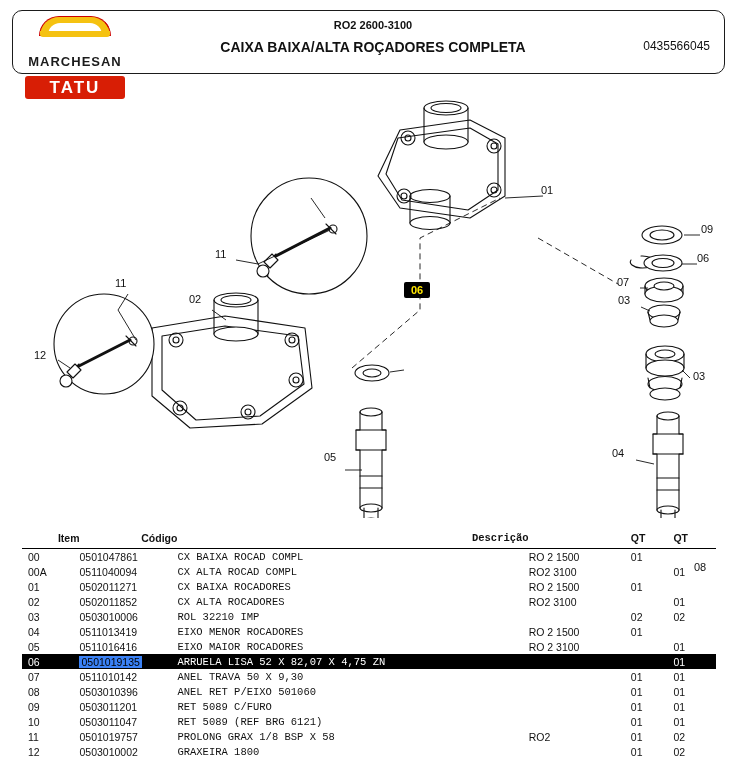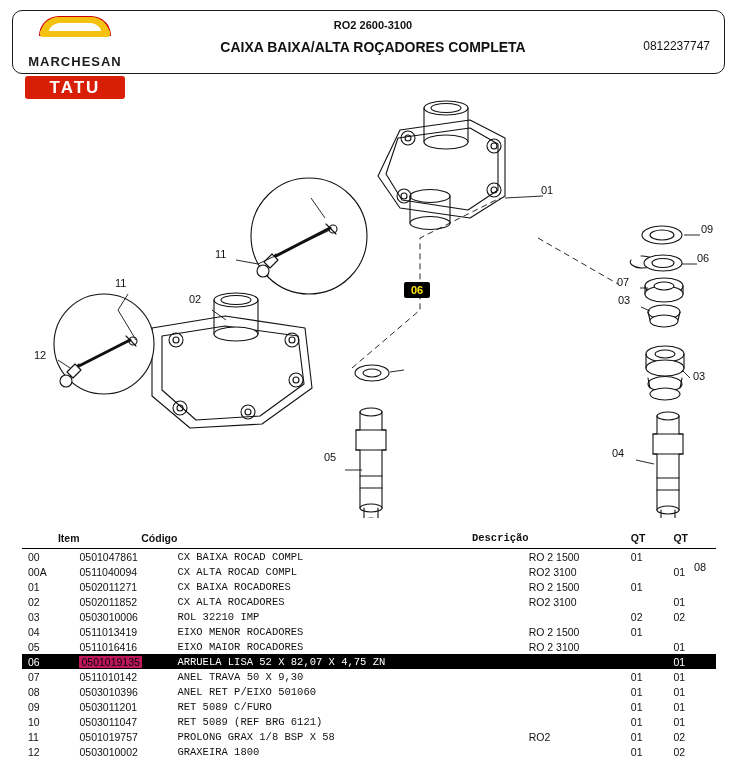--- a/index.html
+++ b/index.html
@@ -79,36 +79,36 @@
   }
   thead tr{border-bottom:1.6px solid #000;}
   td{padding:1.5px 0;vertical-align:top;}
   .c-item{width:48px;padding-left:6px;}
   .c-code{width:92px;margin-left:24px;}
   .c-desc{width:330px;font-family:Liberation Mono, monospace;}
   .c-app{width:96px;}
   .c-q1{width:40px;text-align:left;}
   .c-q2{width:40px;text-align:left;}
   tr.hl{background:#000;color:#fff;}
-  tr.hl .c-code span{background:#be185d;color:#000;padding:0 2px;}
+  tr.hl .c-code span{background:#3b82f6;color:#000;padding:0 2px;}
 </style>
 </head>
 <body>
 
 <div class="page">
 
   <div class="header">
     <div class="logo-box">
       <div class="logo-hat"></div>
       <div class="logo-tatu">TATU</div>
       <div class="logo-march">MARCHESAN</div>
     </div>
     <div class="hdr-title">RO2 2600-3100</div>
     <div class="hdr-sub">CAIXA BAIXA/ALTA ROÇADORES COMPLETA</div>
-    <div class="hdr-code">0812237747</div>
+    <div class="hdr-code">0435566045</div>
   </div>
 
   <div class="drawing">
     <svg width="735" height="440" viewBox="0 0 735 440">
       <g fill="none" stroke="#111" stroke-width="1.1" stroke-linejoin="round" stroke-linecap="round">
 
         <path d="M400 52 L470 42 L505 60 L505 118 L470 140 L400 130 L378 98 Z" fill="#fff"></path>
         <path d="M398 60 L470 50 L498 66 L498 112 L468 132 L402 122 L386 96 Z"></path>
 
         <ellipse cx="446" cy="30" rx="22" ry="7" fill="#fff"></ellipse>

